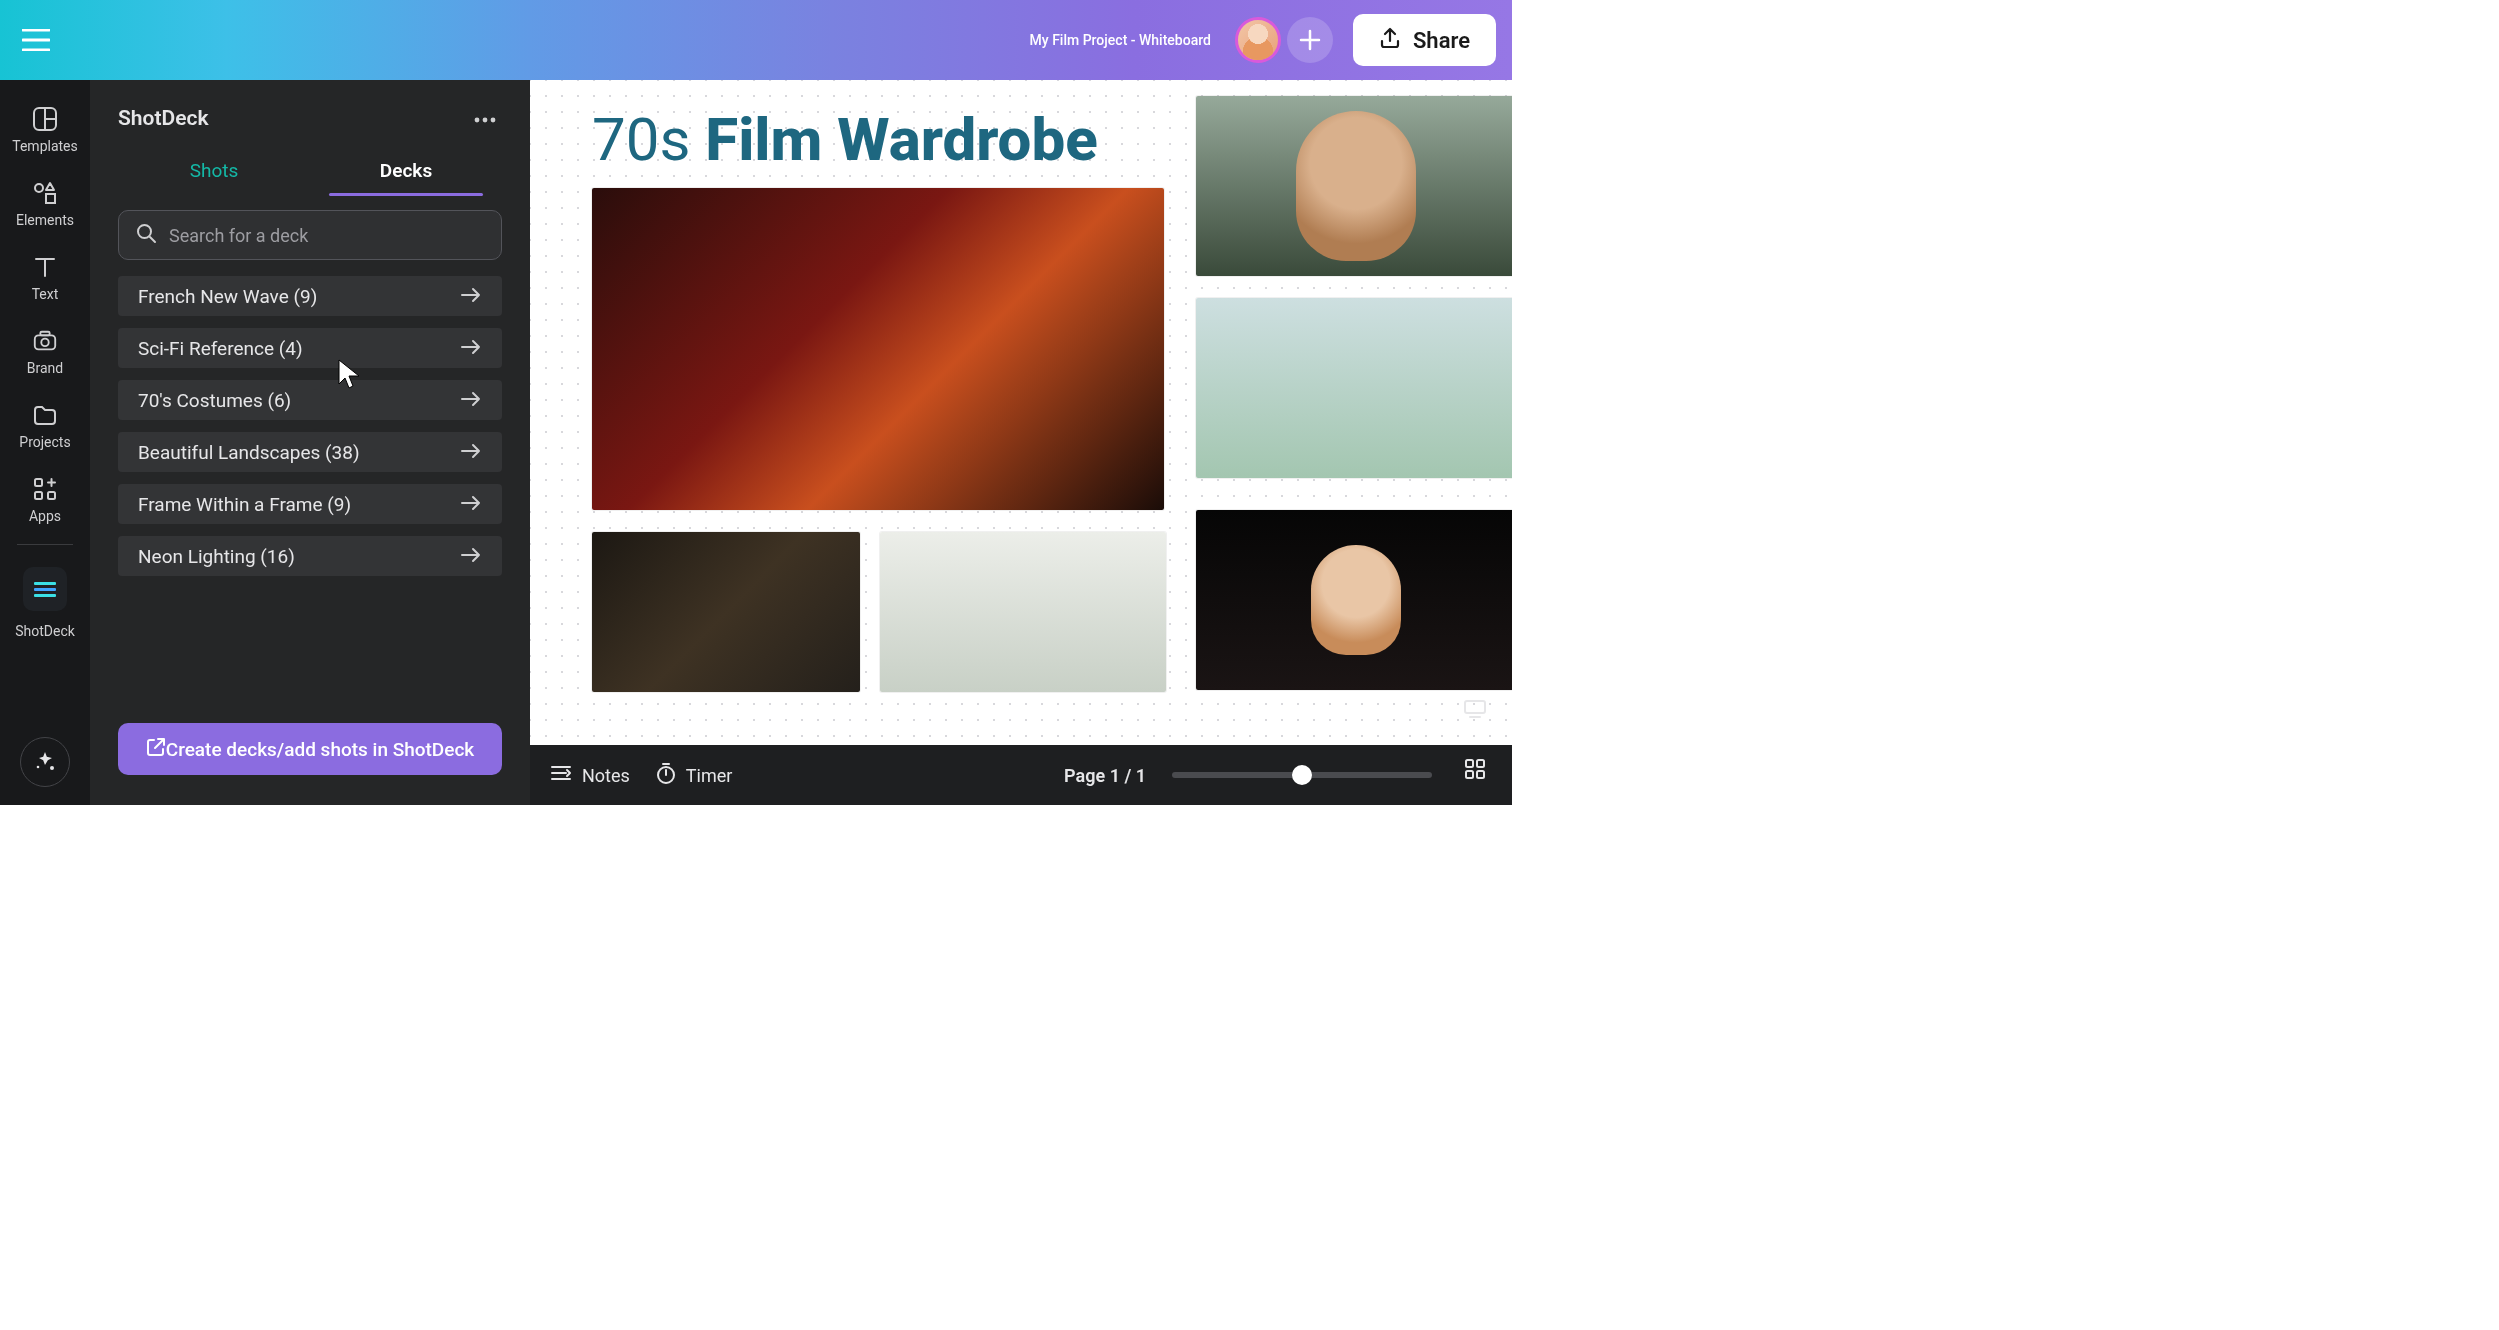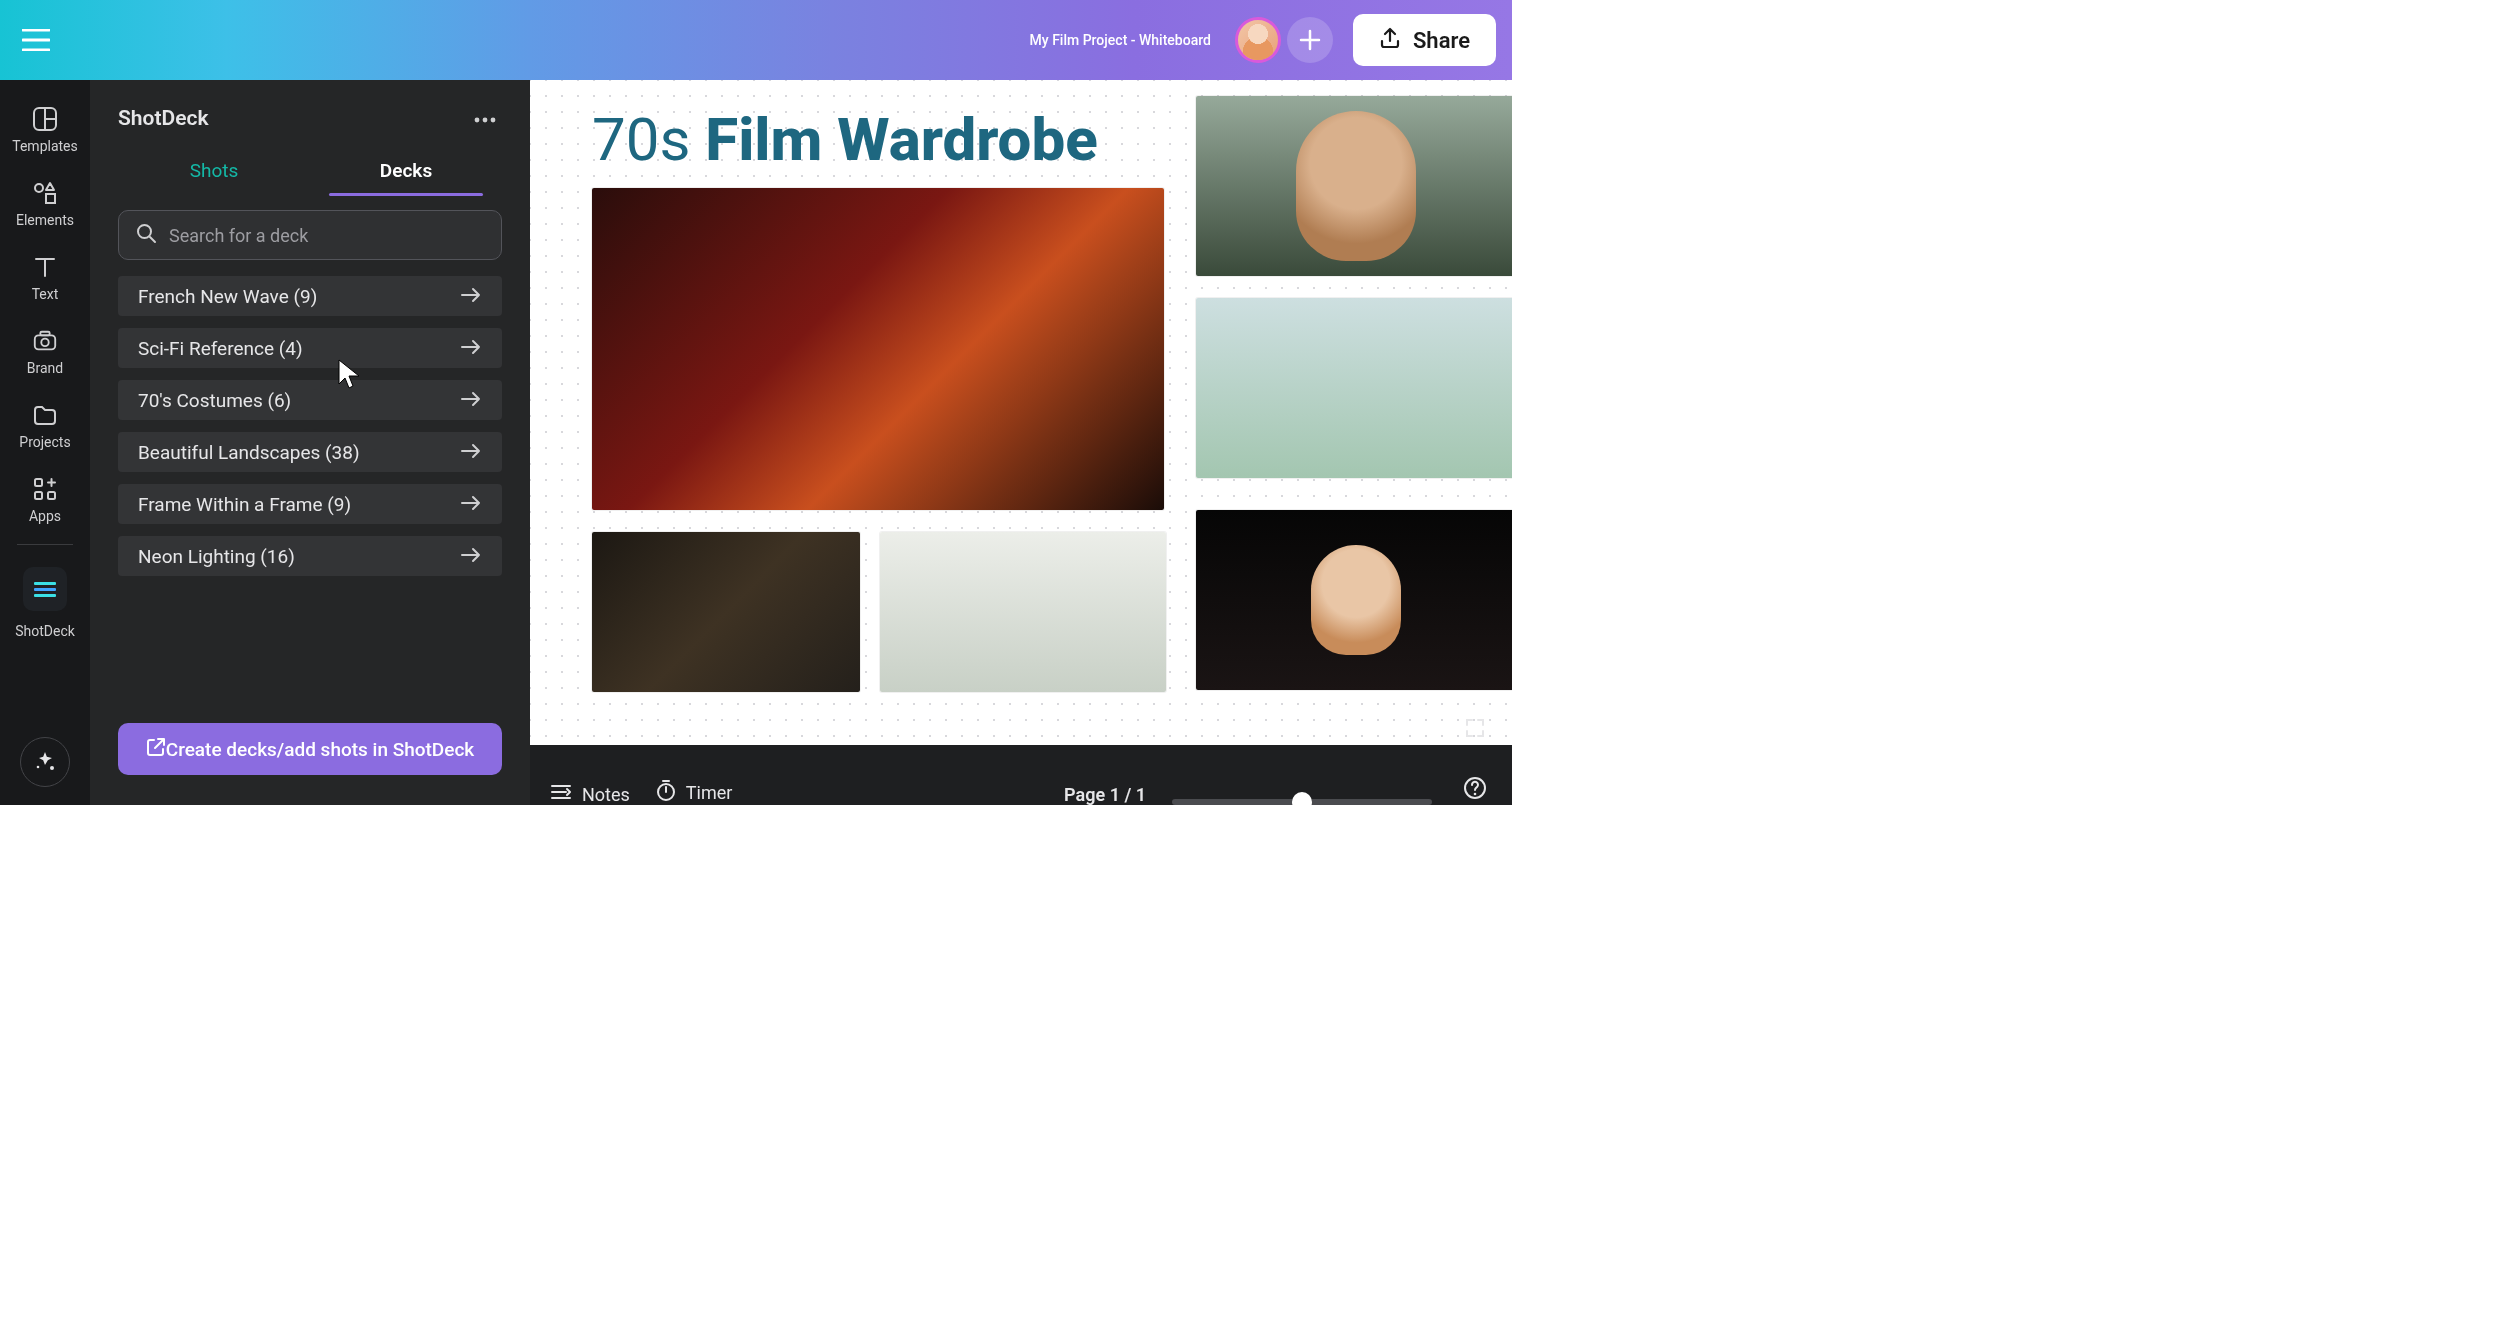--- a/index.html
+++ b/index.html
@@ -68,21 +68,21 @@
 .face { width:120px; height:150px; border-radius:60px 60px 50px 50px; background: radial-gradient(circle at 50% 35%, #d9b08c 40%, #b07d52 70%); position:relative; }
 .ph4 { left:666px; top:218px; width:320px; height:180px; background:linear-gradient(180deg,#cddfe0,#a3c6b0); }
 .ph5 { left:62px; top:452px; width:268px; height:160px; background:linear-gradient(135deg,#1c1813,#3e3223,#24201b); }
 .ph6 { left:350px; top:452px; width:286px; height:160px; background:linear-gradient(180deg,#eceee9,#c8d0c6); }
 .ph7 { left:666px; top:430px; width:320px; height:180px; background:linear-gradient(180deg,#060606,#1a1414); display:flex; align-items:center; justify-content:center; }
 .face2 { width:90px; height:110px; border-radius:45px 45px 35px 35px; background: radial-gradient(circle at 50% 35%, #e9c6a6 40%, #c88c5a 70%); }
 
 .cursor { position:absolute; left:337px; top:358px; pointer-events:none; }
 
 
-.bottombar { height:60px; background:#1e1f21; display:flex; align-items:flex-end; color:#e6e6e8; padding:0 20px; gap:26px; font-size:18px; }
+.bottombar { height:60px; background:#1e1f21; display:flex; align-items:center; color:#e6e6e8; padding:8px 20px; gap:26px; font-size:18px; }
 .bb-item { display:flex; align-items:center; gap:10px; cursor:pointer; }
 .bb-spacer1 { flex:1; }
 .zoom-slider { width:260px; height:6px; background:#4a4b4f; border-radius:3px; position:relative; }
 .zoom-thumb { position:absolute; left:46%; top:-7px; width:20px; height:20px; border-radius:50%; background:#fff; }
 .bb-iconbtn { width:34px; height:34px; display:flex; align-items:center; justify-content:center; cursor:pointer; }
 .bb-right { margin-left:auto; display:flex; align-items:center; gap:26px;flex-direction:column; }
 </style>
 </head>
 <body>
 

